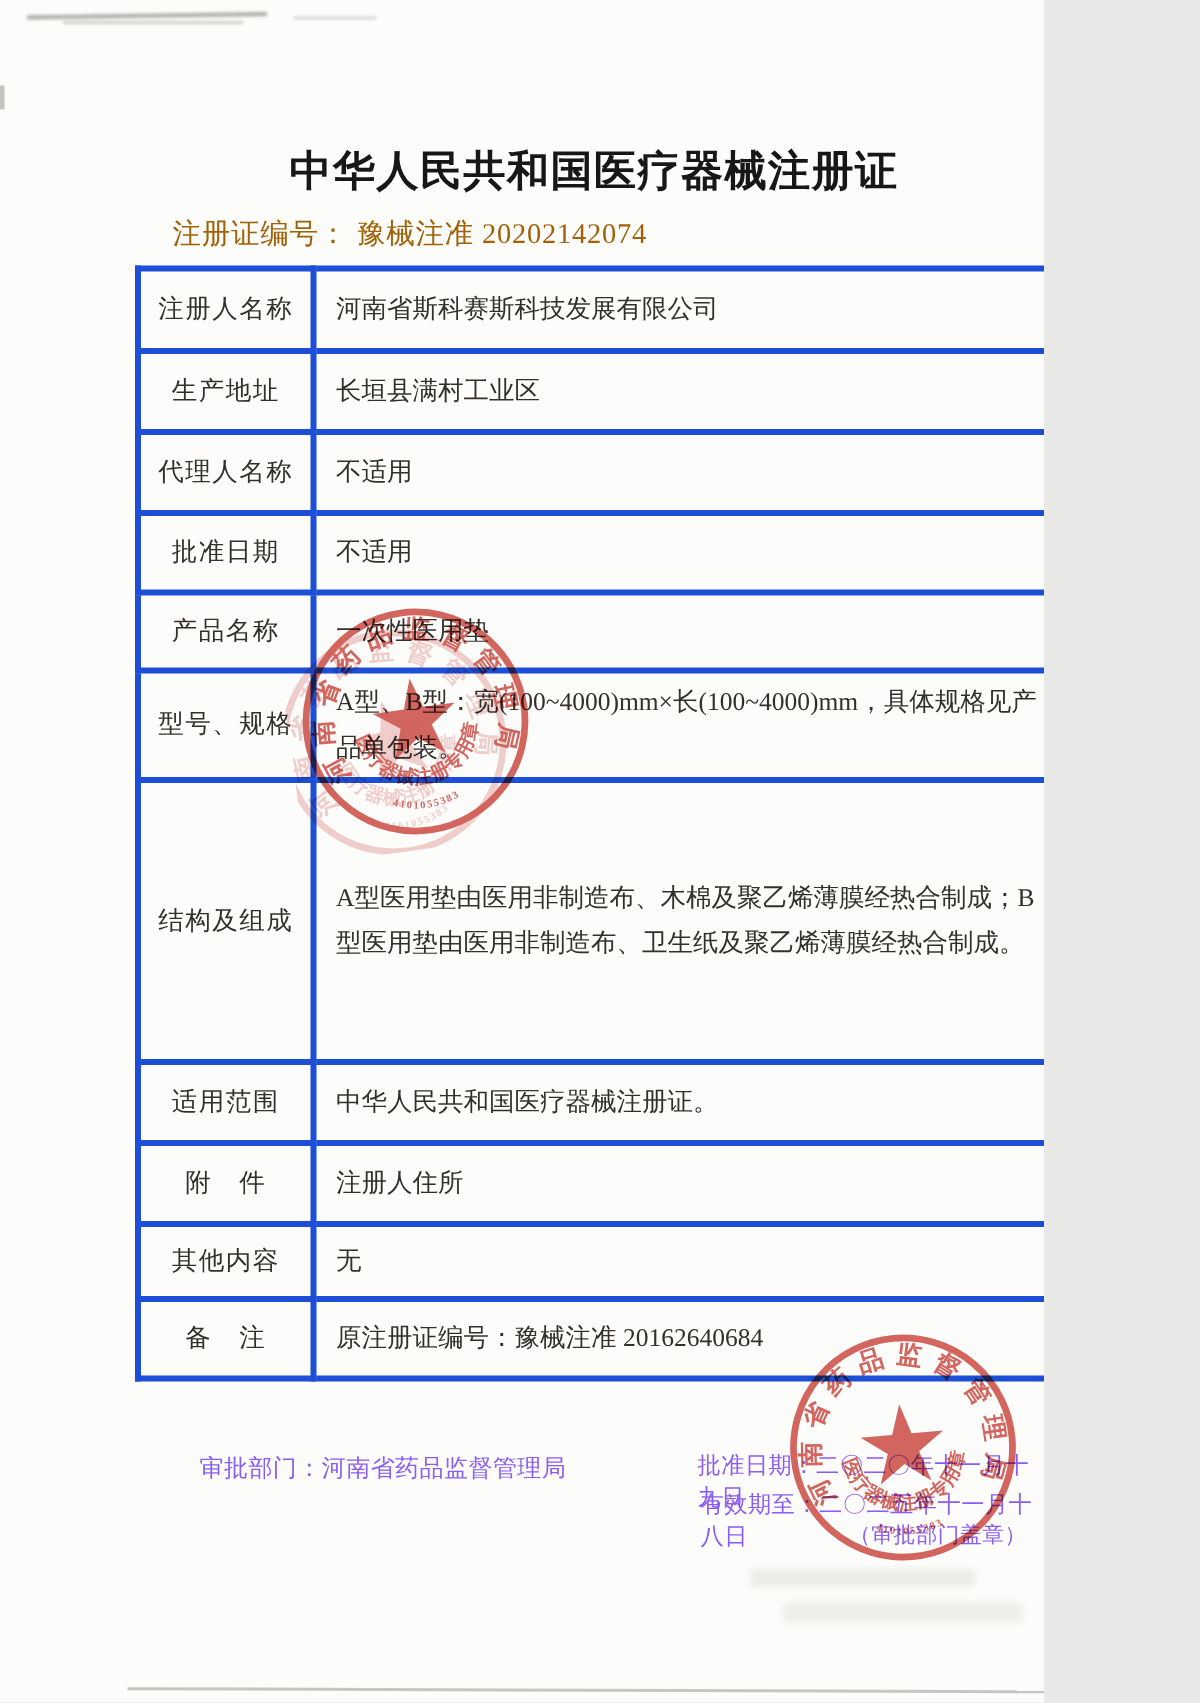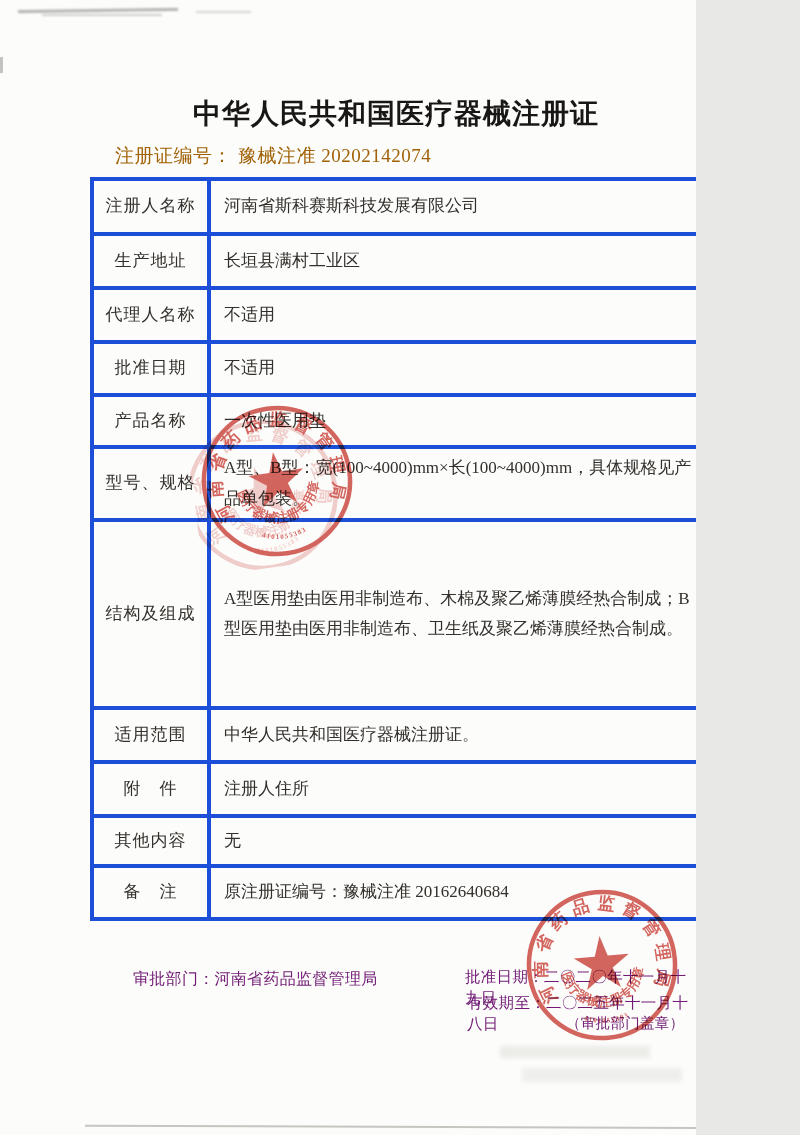--- a/index.html
+++ b/index.html
@@ -30,21 +30,21 @@
     border:4px solid #1d4ed8;
     vertical-align:middle;
     line-height:1.8;
   }
   td.lbl{width:107px;text-align:center;padding:2px 3px;letter-spacing:1px;}
   td.val{padding:4px 10px 4px 13px;}
   tr.r0{height:55px;} tr.r1{height:55px;} tr.r2{height:54px;margin-left:24px;}
   tr.r3{height:54px;} tr.r4{height:53px;} tr.r5{height:52px;margin-left:40px;}
   tr.r6{height:68px;} tr.r7{height:188px;} tr.r8{height:54px;}
   tr.r9{height:54px;} tr.r10{height:50px;} tr.r11{height:53px;}
-  .footer-line{position:absolute;font-size:16px;color:#701a75;letter-spacing:0.3px;}
+  .footer-line{position:absolute;font-size:16px;color:#8b5cf6;letter-spacing:0.3px;}
   .dept{left:133px;top:969px;}
   .date1{left:465px;top:967px;font-size:15.5px;}
   .date2{left:467px;top:993px;font-size:15.5px;}
   .sealnote{left:566px;top:1014px;font-size:14.5px;}
   .stamp{
     position:absolute;width:170px;height:170px;
     mix-blend-mode:multiply;opacity:0.9;
   }
   .stamp1{left:192px;top:396px;transform:rotate(-8deg);}
   .stamp2{left:517px;top:880px;transform:rotate(-5deg);}

